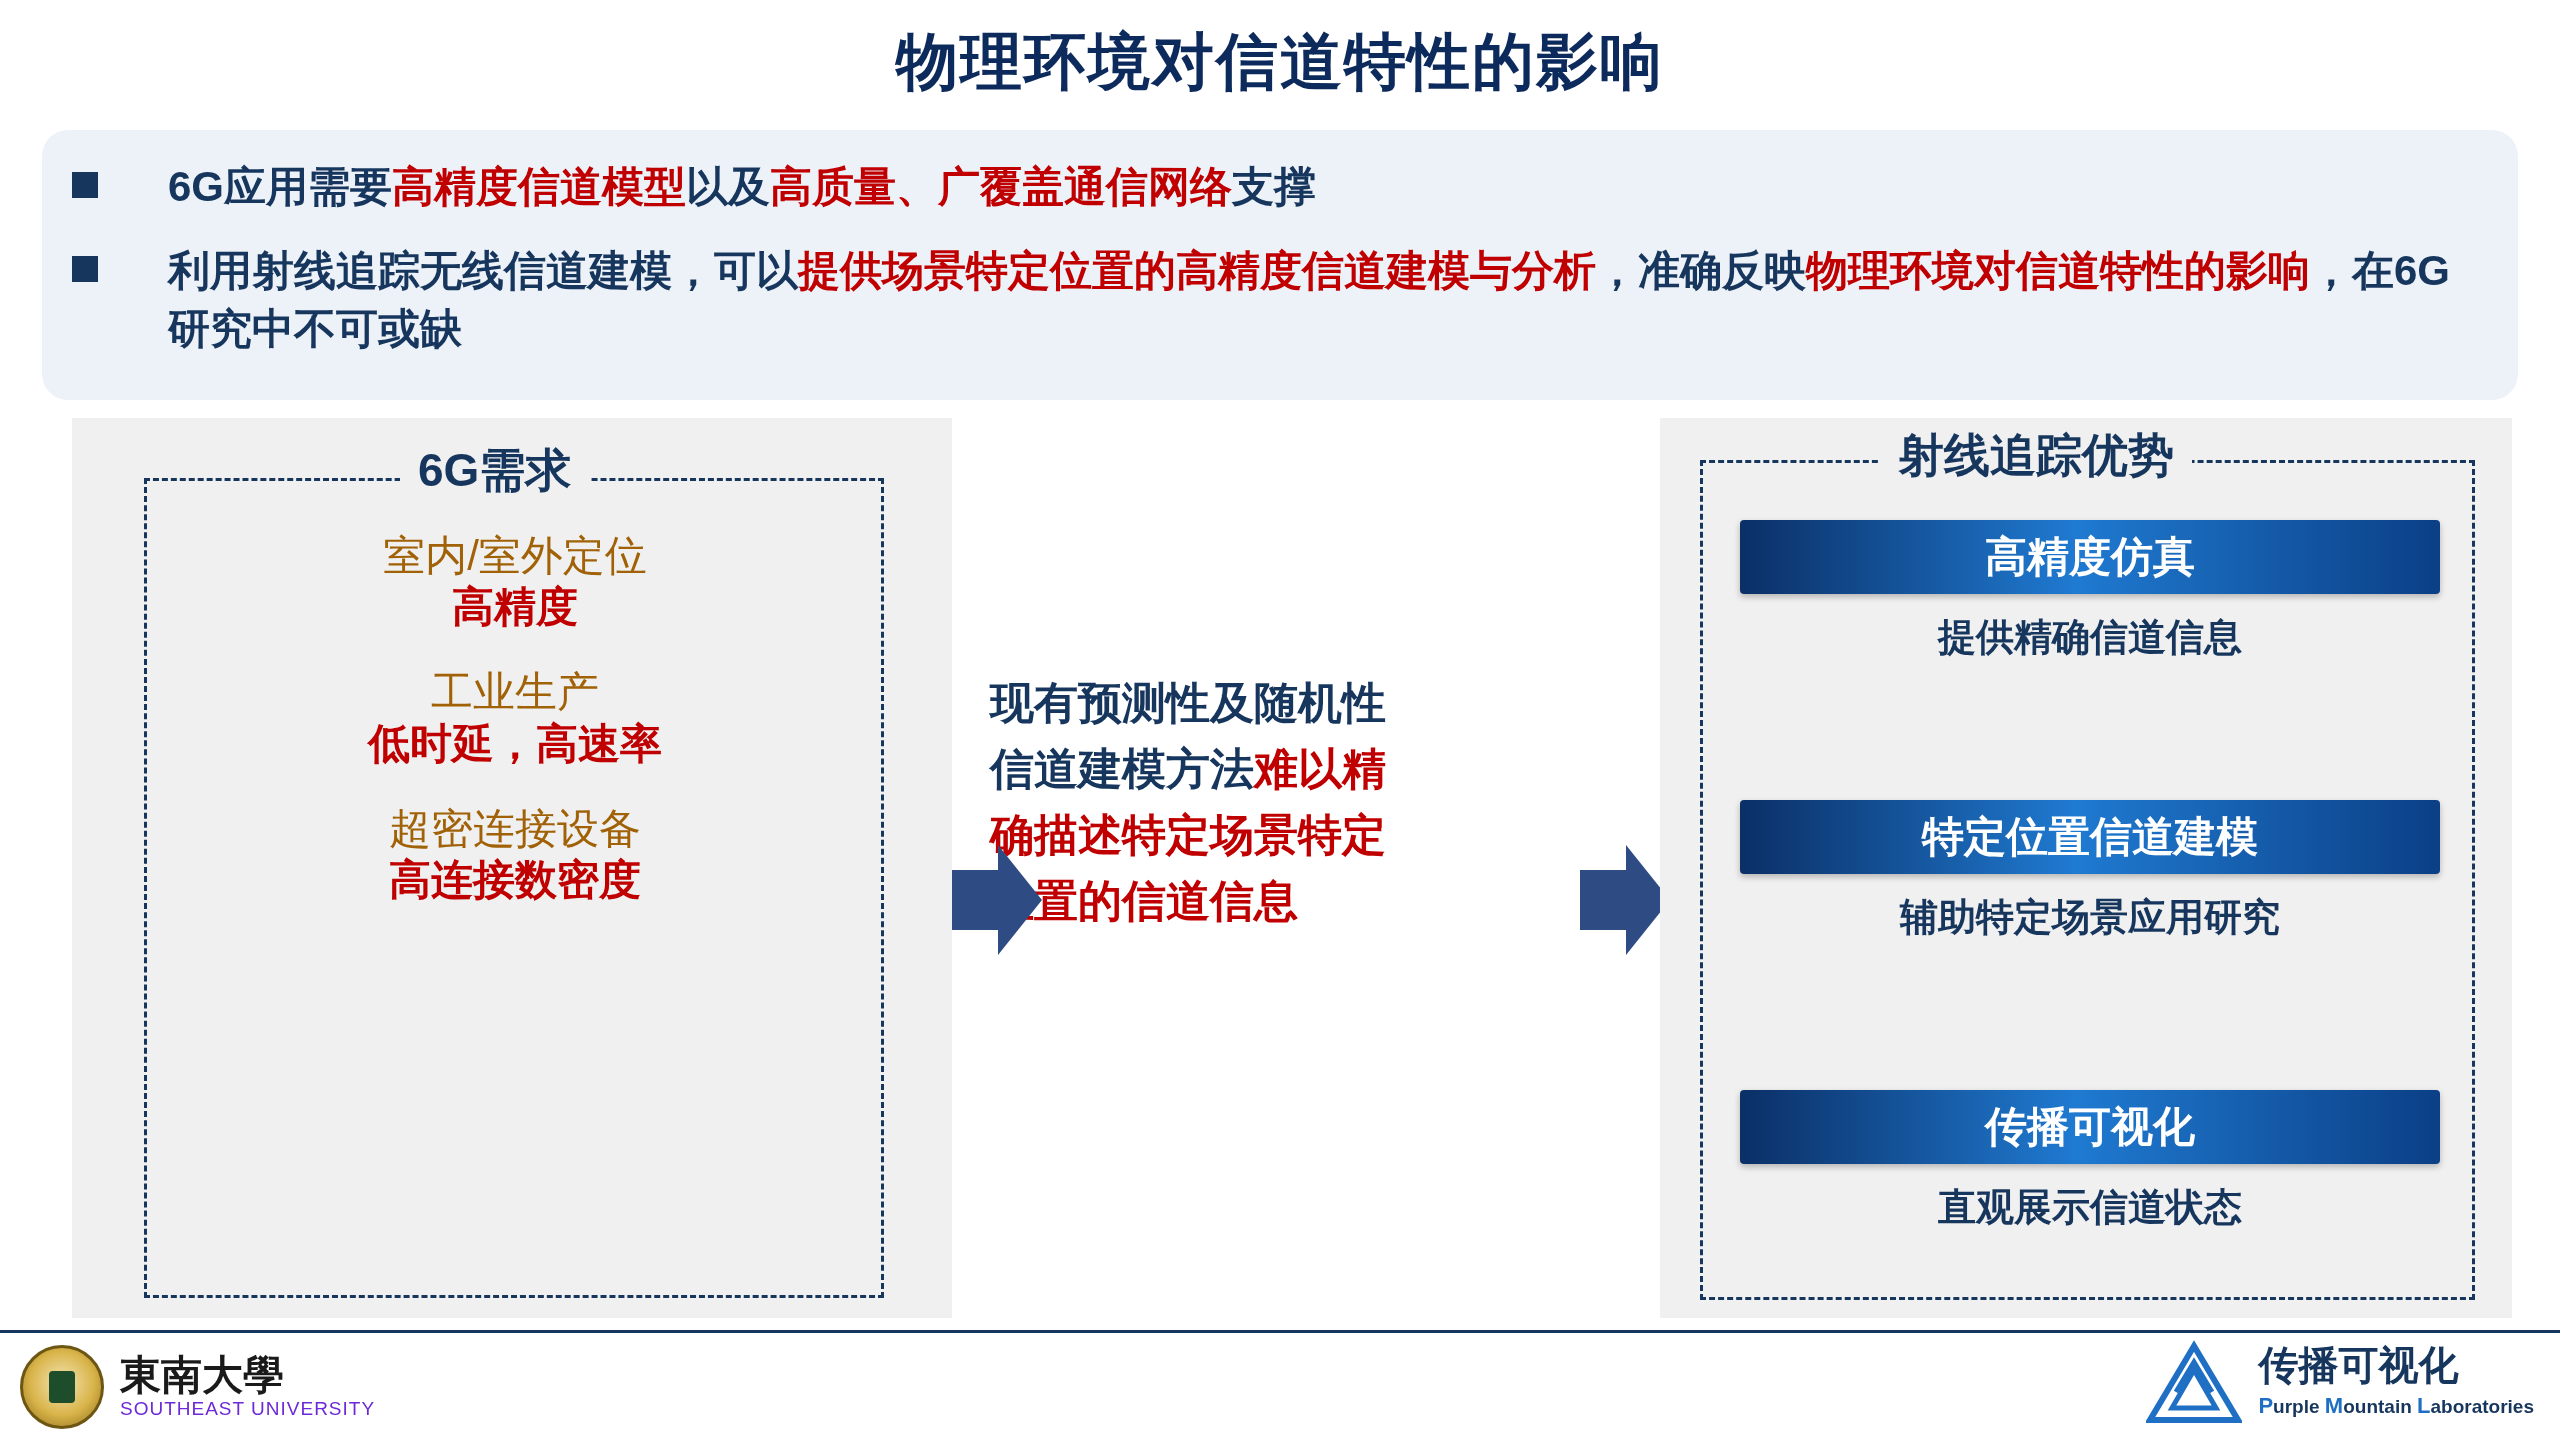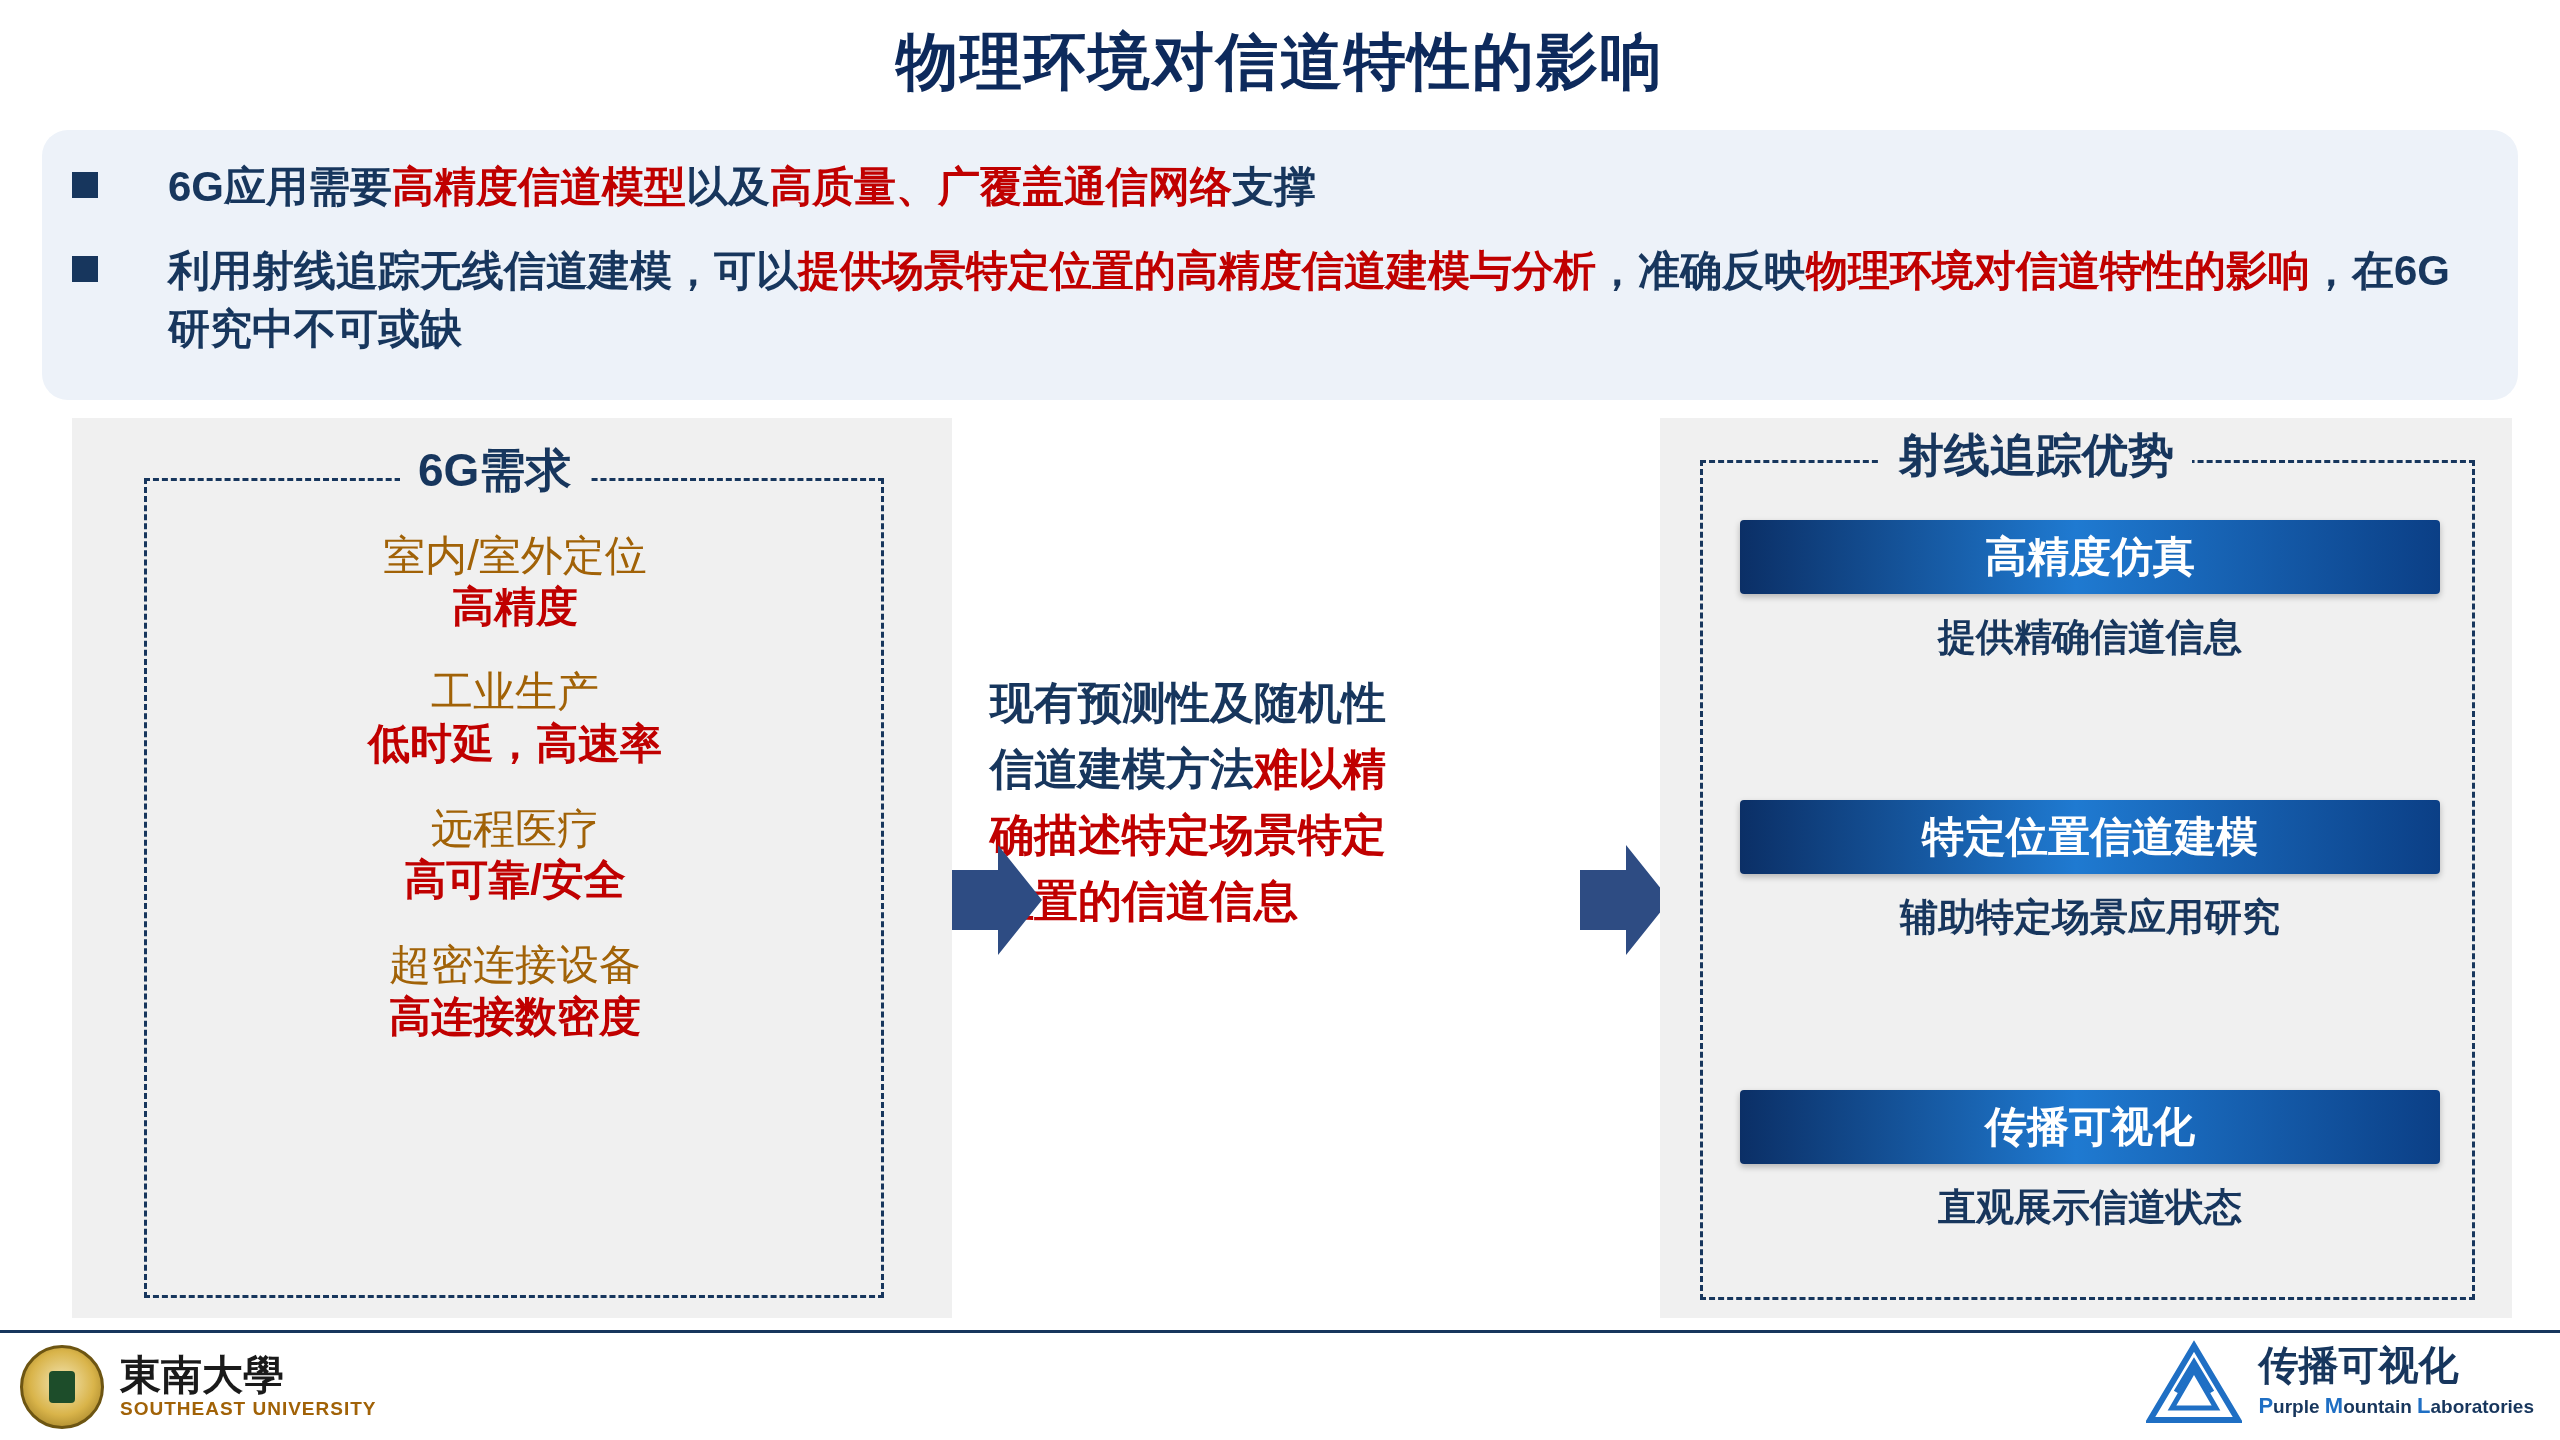--- a/index.html
+++ b/index.html
@@ -234,23 +234,23 @@
   }
   .seu-cn {
     font-family: Liberation Sans, sans-serif;
     font-size: 41px;
     font-weight: bold;
     color: #1a1a1a;
     line-height: 1;
   }
   .seu-en {
     font-size: 19px;
-    font-weight: bold;
+    font-weight: normal;
     letter-spacing: 1px;
-    color: #a16207;
+    color: #6d28d9;
     margin-top: 2px;
   }
   .footer-right {
     position: absolute;
     right: 26px;
     top: 1340px;
     display: flex;
     align-items: center;
   }
   .pml-mark {
@@ -305,24 +305,20 @@
   <div class="box-title box-title-left">6G需求</div>
 
   <div class="needs">
     <div class="need-item">
       <div class="need-name">室内/室外定位</div>
       <div class="need-value">高精度</div>
     </div>
     <div class="need-item">
       <div class="need-name">工业生产</div>
       <div class="need-value">低时延，高速率</div>
-    </div>
-    <div class="need-item">
-      <div class="need-name">远程医疗</div>
-      <div class="need-value">高可靠/安全</div>
     </div>
     <div class="need-item">
       <div class="need-name">超密连接设备</div>
       <div class="need-value">高连接数密度</div>
     </div>
   </div>
 
   <div class="middle-text">
     <div>
       <span class="tx-navy">现有预测性及随机性</span>

